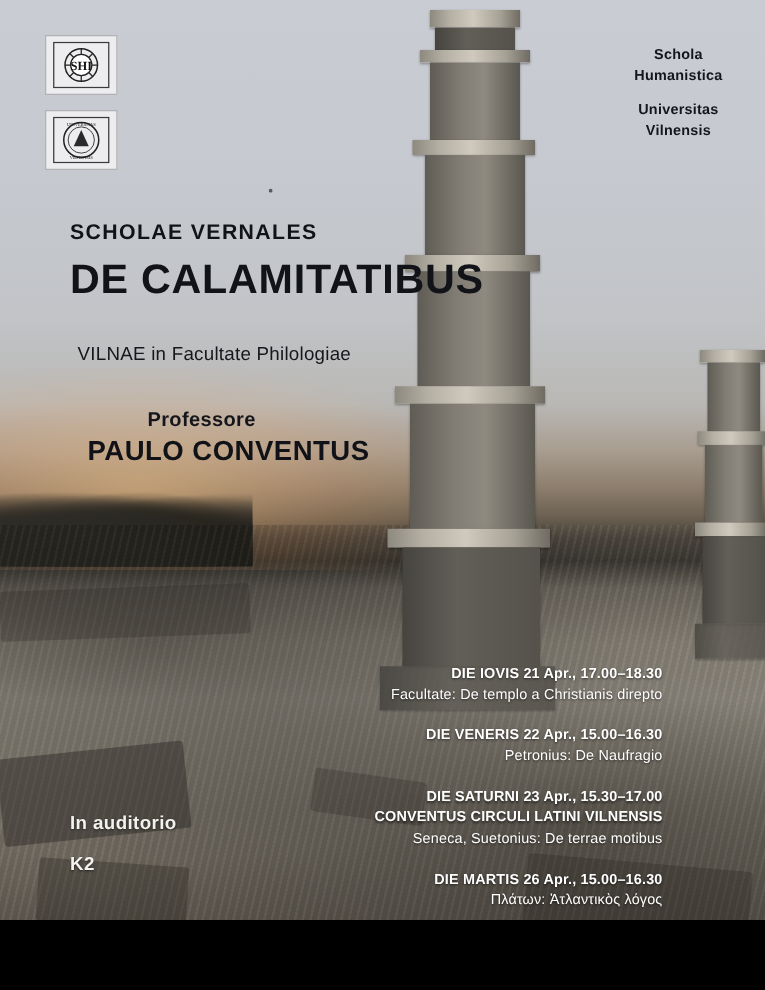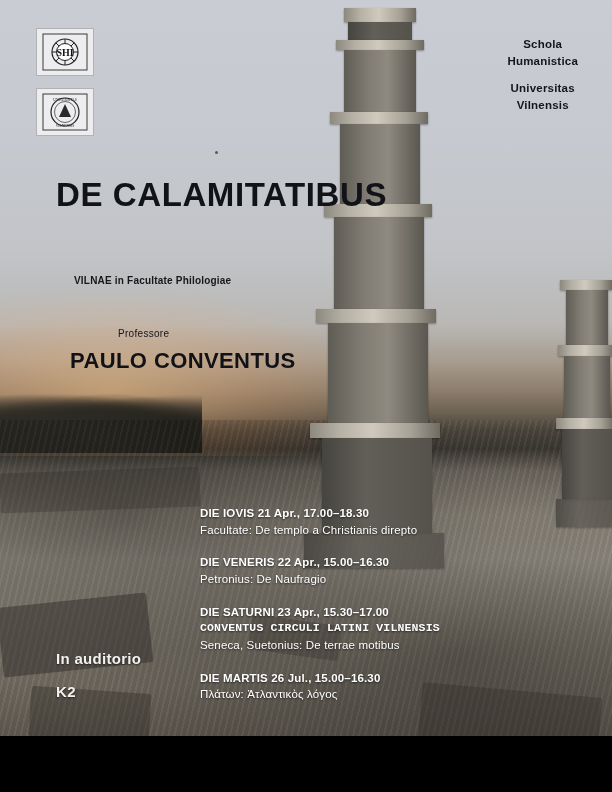--- a/index.html
+++ b/index.html
@@ -157,33 +157,33 @@
     margin: 0 0 8px 0;
   }
   .t-big {
     font-size: 33px;
     font-weight: bold;
     letter-spacing: .6px;
     margin: 0;
   }
   .faculty {
     position: absolute;
-    left: 74px;
+    left: 62px;
     top: 275px;
-    font-size: 10px;
-    font-weight: bold;
+    font-size: 15px;
+    font-weight: normal;
     color: #15171c;
     letter-spacing: .2px;
   }
   .prof-label {
     position: absolute;
     left: 118px;
     top: 328px;
-    font-size: 10px;
-    font-weight: normal;
+    font-size: 16px;
+    font-weight: bold;
     color: #14161b;
     letter-spacing: .3px;
   }
   .prof-name {
     position: absolute;
     left: 70px;
     top: 348px;
     font-size: 22px;
     font-weight: bold;
     color: #101217;
@@ -200,39 +200,40 @@
     letter-spacing: .3px;
     text-shadow: 0 1px 2px rgba(0,0,0,.55);
   }
   .auditorio .room {
     margin-top: 16px;
   }
 
   .sessions {
     position: absolute;
     left: 200px;
-    top: 505px;
+    top: 531px;
     width: 330px;
     color: #ffffff;
     text-shadow: 0 1px 2px rgba(0,0,0,.6);
+    text-align: right;
   }
   .session { margin-bottom: 16px; }
   .session .when {
     font-size: 11.5px;
     font-weight: bold;
     letter-spacing: .15px;
     line-height: 1.45;
   }
   .session .line {
     font-size: 11.5px;
     font-weight: normal;
     letter-spacing: .15px;
     line-height: 1.45;
   }
-  .session .line.bold { font-weight: bold; font-family: Liberation Mono, monospace; }
+  .session .line.bold { font-weight: bold; }
   .dot {
     position: absolute;
     left: 215px;
     top: 151px;
     width: 3px;
     height: 3px;
     border-radius: 50%;
     background: #2b2b2b;
     opacity: .7;
   }
@@ -315,20 +316,21 @@
         <div>Schola</div>
         <div>Humanistica</div>
       </div>
       <div class="block">
         <div>Universitas</div>
         <div>Vilnensis</div>
       </div>
     </div>
 
     <div class="title-block">
+      <div class="t-small">SCHOLAE VERNALES</div>
       <div class="t-big">DE CALAMITATIBUS</div>
     </div>
 
     <div class="faculty">VILNAE in Facultate Philologiae</div>
     <div class="prof-label">Professore</div>
     <div class="prof-name">PAULO CONVENTUS</div>
 
     <div class="auditorio">
       <div>In auditorio</div>
       <div class="room">K2</div>
@@ -346,19 +348,19 @@
         <div class="line">Petronius: De Naufragio</div>
       </div>
 
       <div class="session">
         <div class="when">DIE SATURNI 23 Apr., 15.30–17.00</div>
         <div class="line bold">CONVENTUS CIRCULI LATINI VILNENSIS</div>
         <div class="line">Seneca, Suetonius: De terrae motibus</div>
       </div>
 
       <div class="session">
-        <div class="when">DIE MARTIS 26 Jul., 15.00–16.30</div>
+        <div class="when">DIE MARTIS 26 Apr., 15.00–16.30</div>
         <div class="line">Πλάτων: Ἀτλαντικὸς λόγος</div>
       </div>
 
     </div>
   </div>
 </div>
 
 </body></html>

